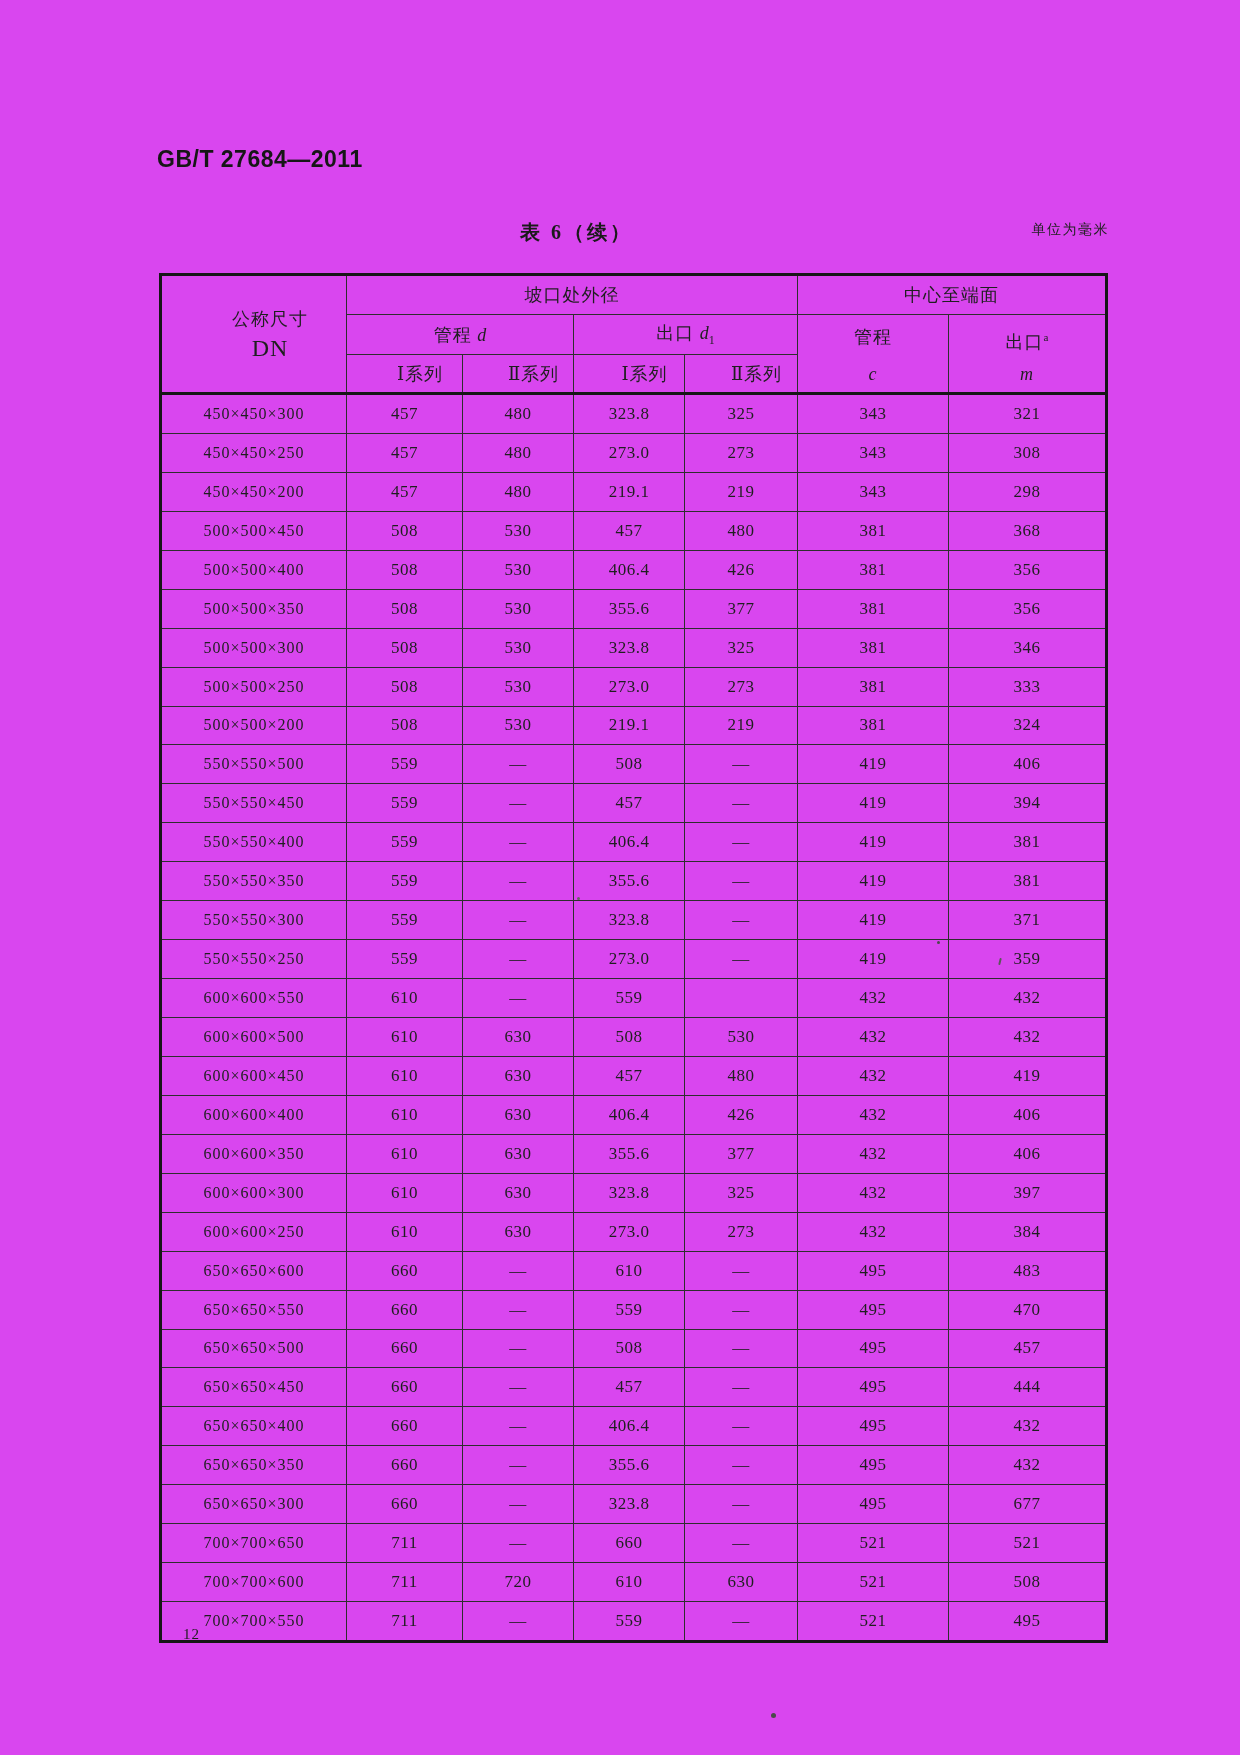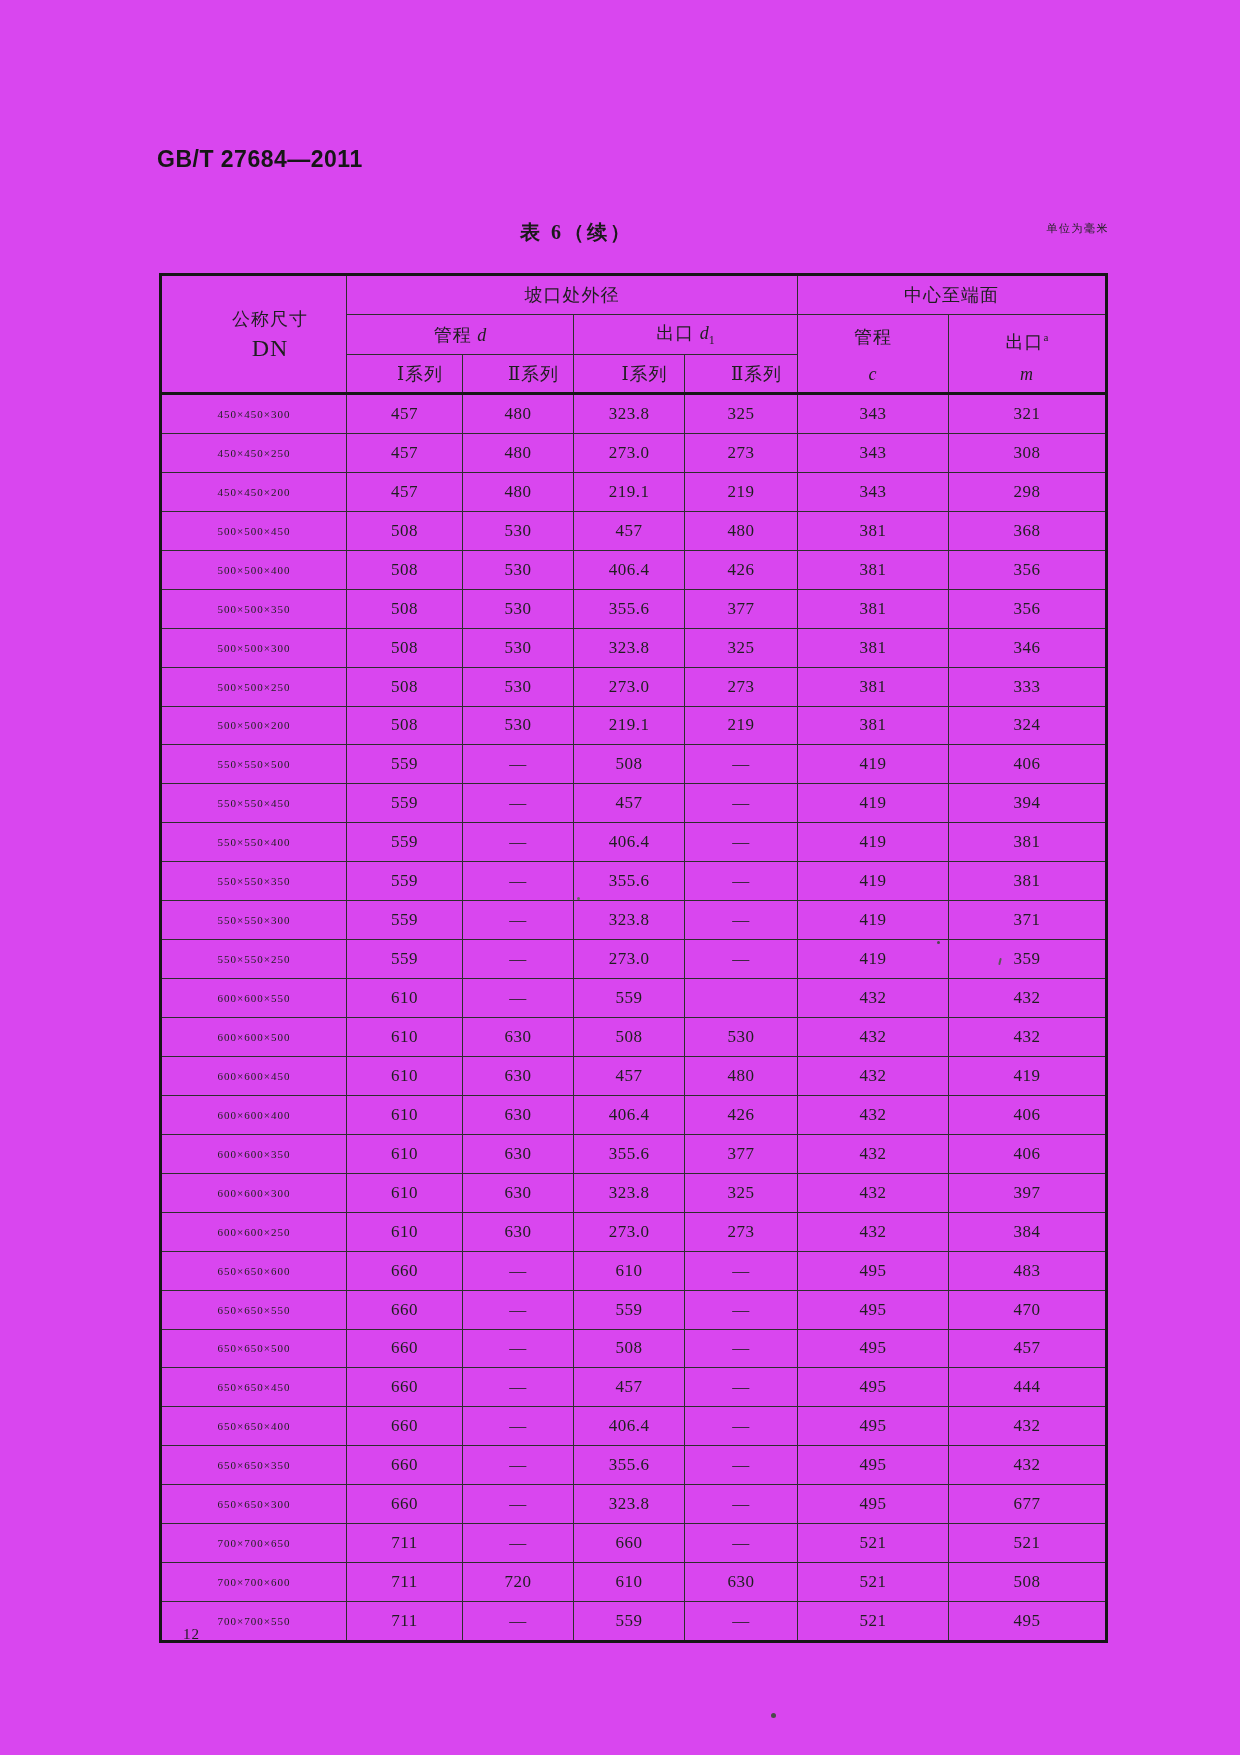--- a/index.html
+++ b/index.html
@@ -19,21 +19,21 @@
   }
   .table-caption{
     position:absolute;left:0;top:219px;width:1240px;height:26px;
   }
   .caption-title{
     position:absolute;left:520px;width:240px;text-align:left;
     font-weight:bold;font-size:20px;letter-spacing:3px;color:#1a1a1a;
   }
   .unit-note{
     position:absolute;right:131px;top:2px;
-    font-size:11px;letter-spacing:1.5px;color:#222;margin-left:16px;
+    font-size:14px;letter-spacing:1.5px;color:#222;margin-left:16px;
   }
   table.dim-table{
     position:absolute;left:159px;top:273px;
     width:946px;
     border-collapse:collapse;table-layout:fixed;
     border:3px solid #161616;
   }
   .dim-table th,.dim-table td{
     border:1px solid #2e2e2e;
     padding:0;margin:0;
@@ -51,21 +51,21 @@
   .dn-head .dn-sub{font-size:24px;letter-spacing:1px;}
   .var{font-style:italic;font-size:18px;letter-spacing:0;}
   .center-cell .cn{display:block;line-height:40px;height:40px;}
   .center-cell .vr{display:block;line-height:34px;height:34px;font-style:italic;font-size:18px;}
   sup.fn{font-size:11px;vertical-align:super;letter-spacing:0;}
   sub.idx{font-size:12px;letter-spacing:0;}
   .dim-table tbody td{
     height:37.95px;
     font-size:17px;letter-spacing:0.5px;
   }
-  .dim-table tbody td.dn{font-size:11px;letter-spacing:1px;}
+  .dim-table tbody td.dn{font-size:16px;letter-spacing:1px;}
   .page-number{
     position:absolute;left:183px;top:1626px;
     font-size:15px;color:#1c1c1c;letter-spacing:1px;
   }
   .speck{position:absolute;background:#4a4a4a;border-radius:50%;}
   .speck.s1{left:771px;top:1713px;width:5px;height:5px;}
   .speck.s2{left:999px;top:958px;width:2px;height:7px;transform:rotate(14deg);border-radius:1px;background:#5a5a5a;}
   .speck.s3{left:937px;top:941px;width:3px;height:3px;}
   .speck.s4{left:577px;top:897px;width:3px;height:3px;background:#666;}
 </style>

